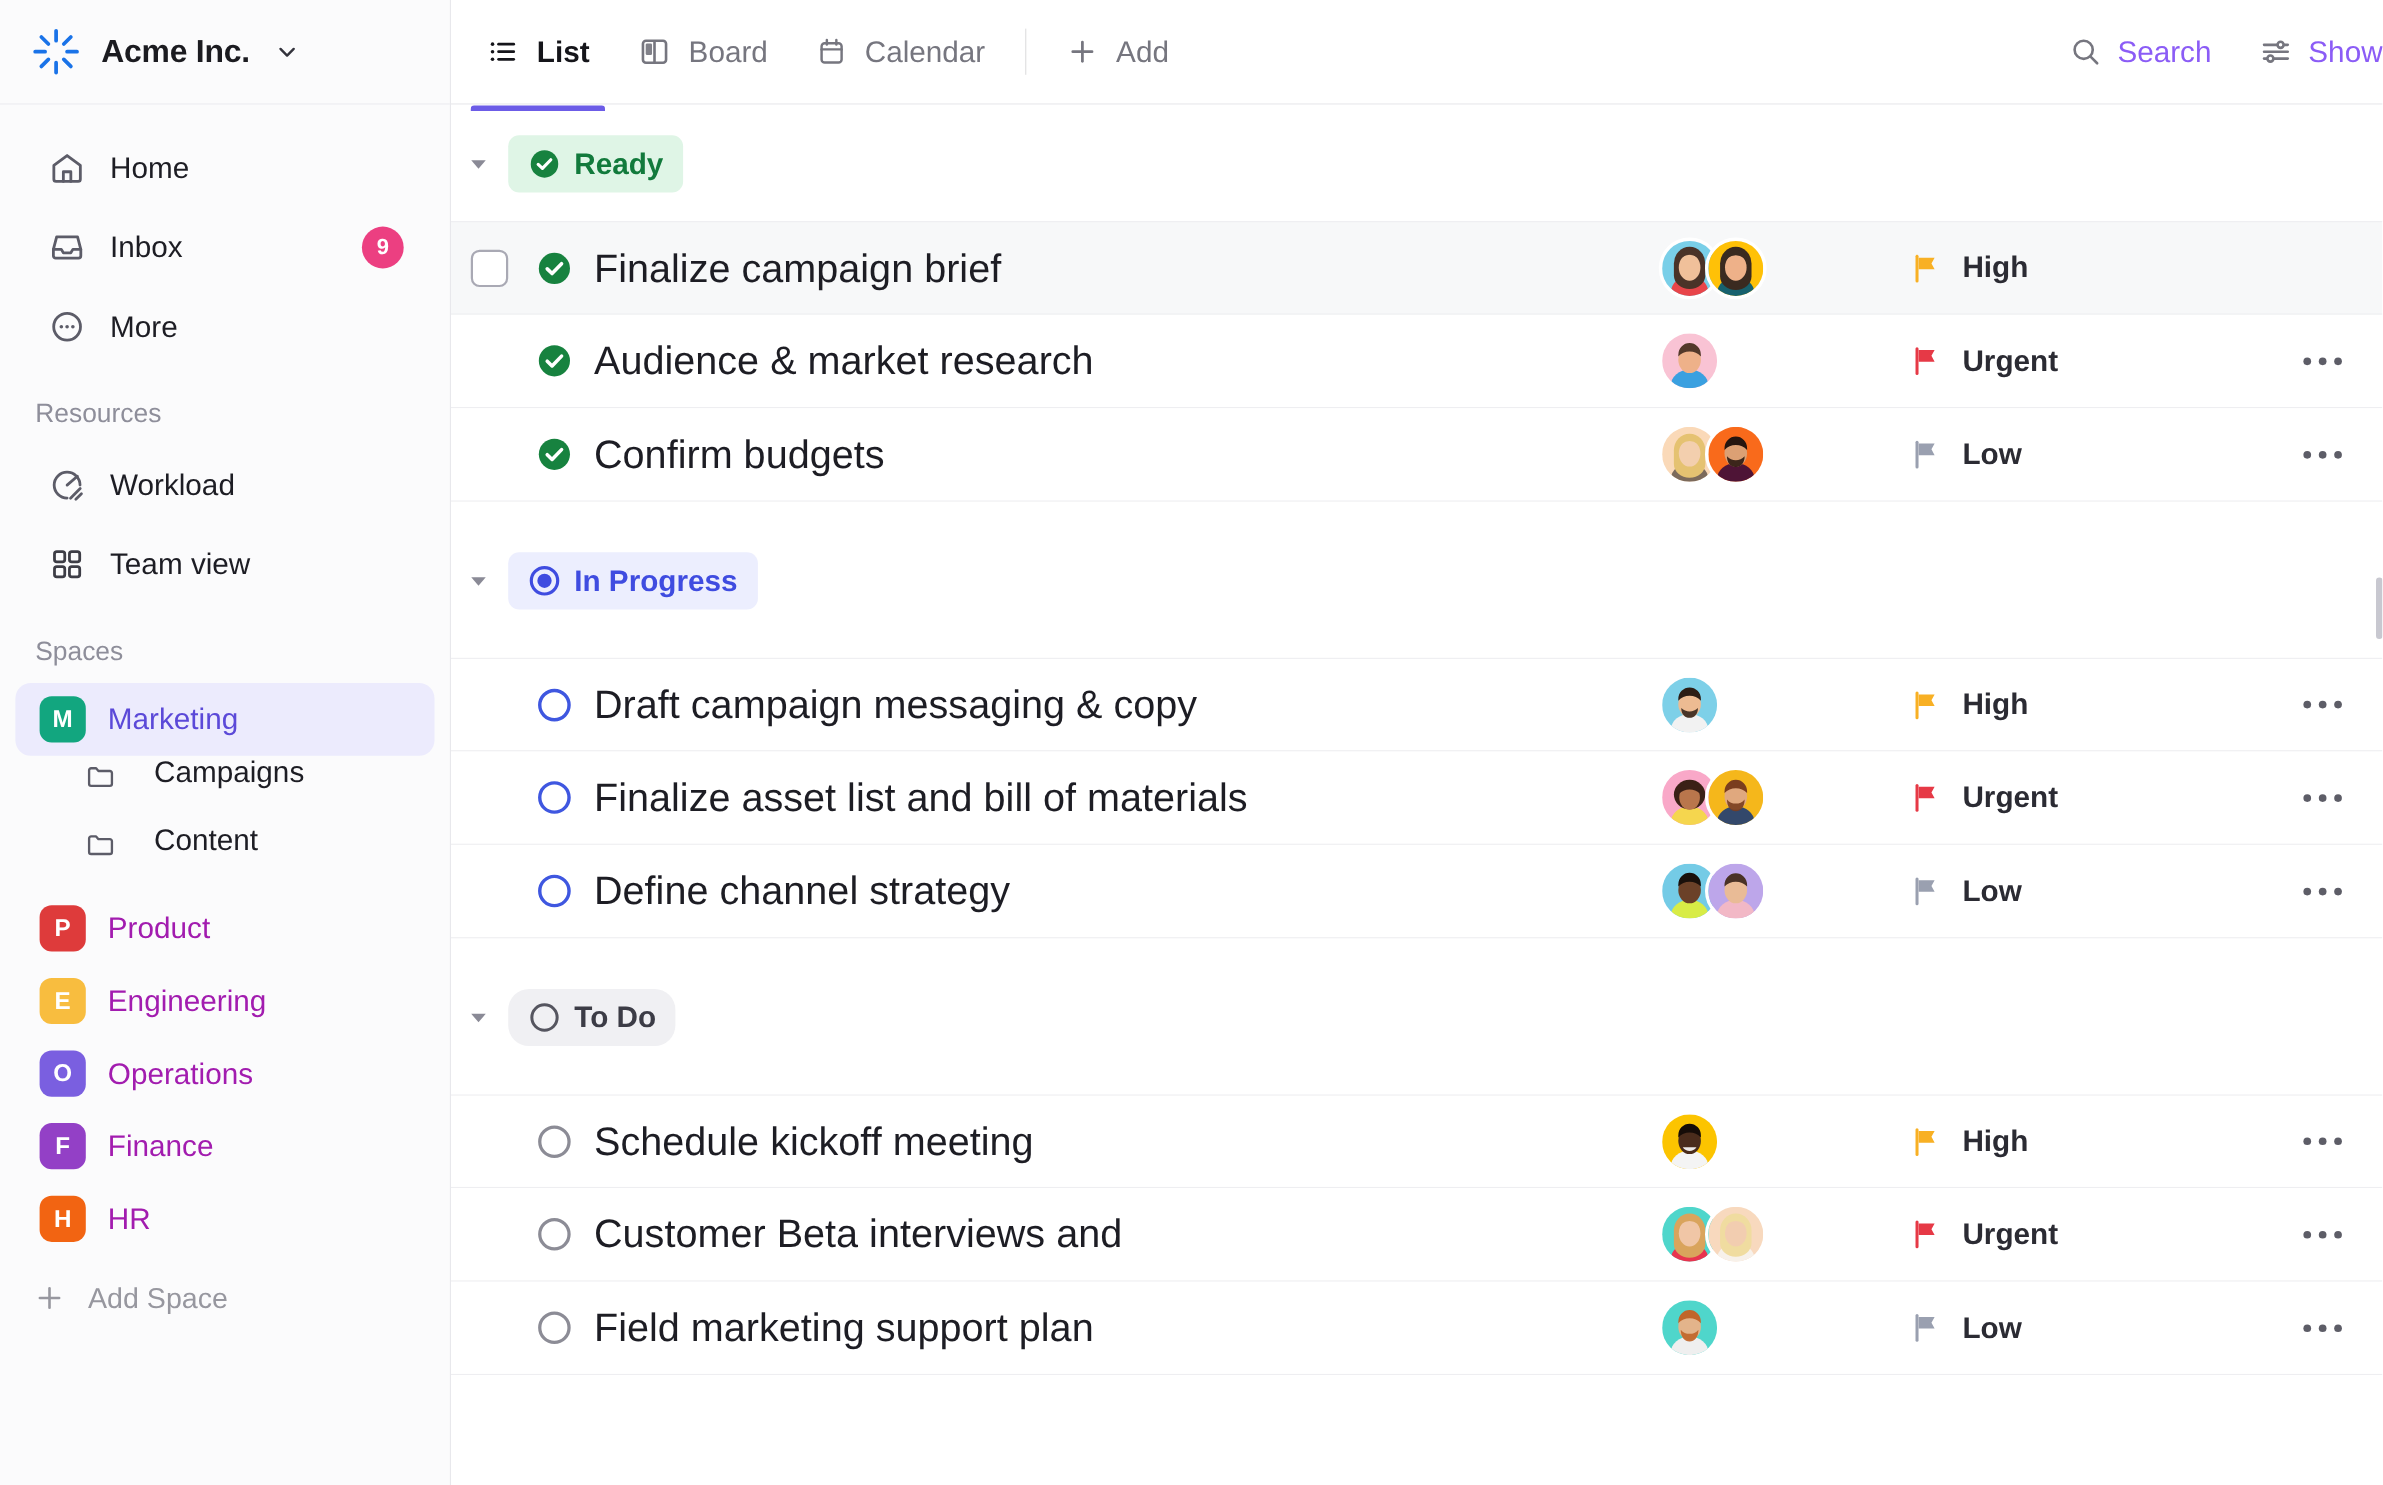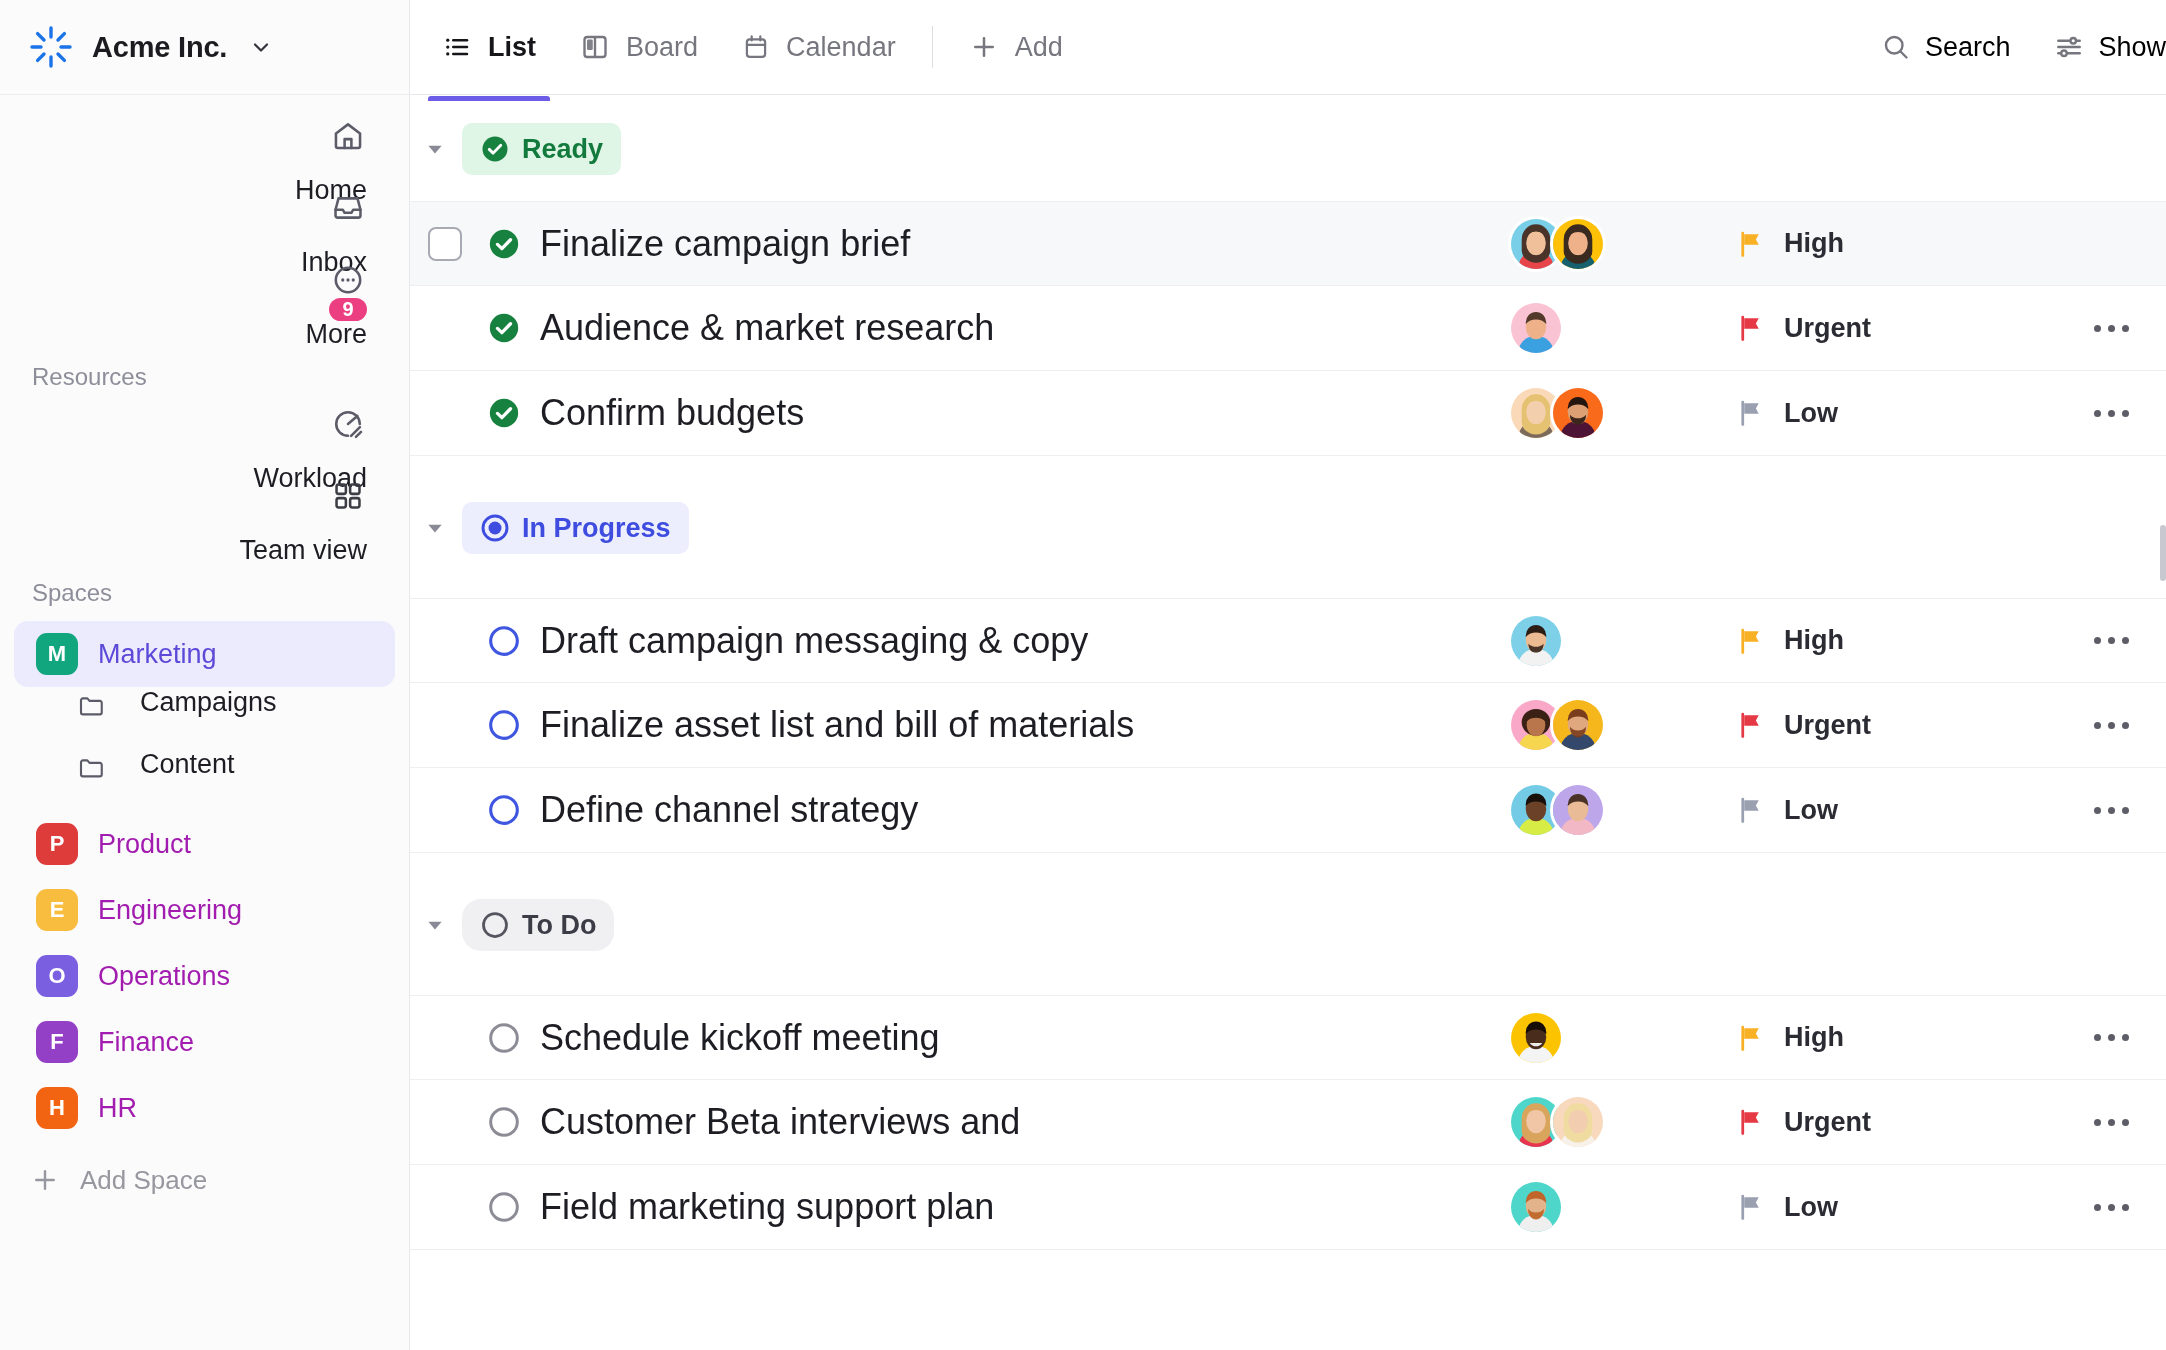--- a/index.html
+++ b/index.html
@@ -26,23 +26,23 @@
     border-bottom: 1px solid #ececf0;
   }
   .brand-logo { width: 46px; height: 46px; flex: 0 0 46px; position: relative; }
   .brand-name {
     font-size: 29px; font-weight: 700; color: #1b1b20; letter-spacing: -0.2px;
   }
   .brand-caret { margin-left: 4px; color: #4a4a55; display:flex; align-items:center; }
 
   .nav-block { padding: 22px 0 0 0; }
   .nav-item {
-    height: 72px; display: flex; align-items: flex-end;
+    height: 72px; display: flex; align-items: center;
     padding: 0 28px; gap: 20px; cursor: pointer; position: relative;
-    border-radius: 12px; margin: 0 14px; flex-direction: column;
+    border-radius: 12px; margin: 0 14px;
   }
   .nav-icon { width: 38px; height: 38px; flex: 0 0 38px; display: flex; align-items: center; justify-content: center; color: #5c5c68; }
   .nav-label { font-size: 27px; color: #1d1d24; font-weight: 400; }
   .nav-badge {
     margin-left: auto; background: #ec3f81; color: #fff;
     font-size: 20px; font-weight: 600; border-radius: 999px;
     min-width: 38px; height: 38px; display: flex; align-items: center; justify-content: center;
     padding: 0 10px;
   }
   .section-title {
@@ -89,21 +89,21 @@
     height: 5px; background: #6c5ce7; border-radius: 3px 3px 0 0;
   }
   .tab-icon { display: flex; align-items: center; color: #76767f; }
   .tab.active .tab-icon { color: #15151a; }
   .tb-sep { width: 1px; height: 42px; background: #dededf; margin: 0 14px; }
   .tb-right { margin-left: auto; display: flex; align-items: center; padding-right: 0; }
   .tb-btn {
     display: flex; align-items: center; gap: 14px; padding: 0 22px;
     height: 60px; cursor: pointer; color: #76767f;
   }
-  .tb-btn-label { font-size: 27px; color: #000000; }
+  .tb-btn-label { font-size: 27px; color: #8b5cf6; }
 
   
   .list-body { flex: 1; overflow: hidden; position: relative; }
   .group { }
   .group-header {
     display: flex; align-items: center; gap: 10px;
     padding: 28px 0 26px 8px;
   }
   .caret {
     width: 34px; height: 34px; display: flex; align-items: center; justify-content: center;

